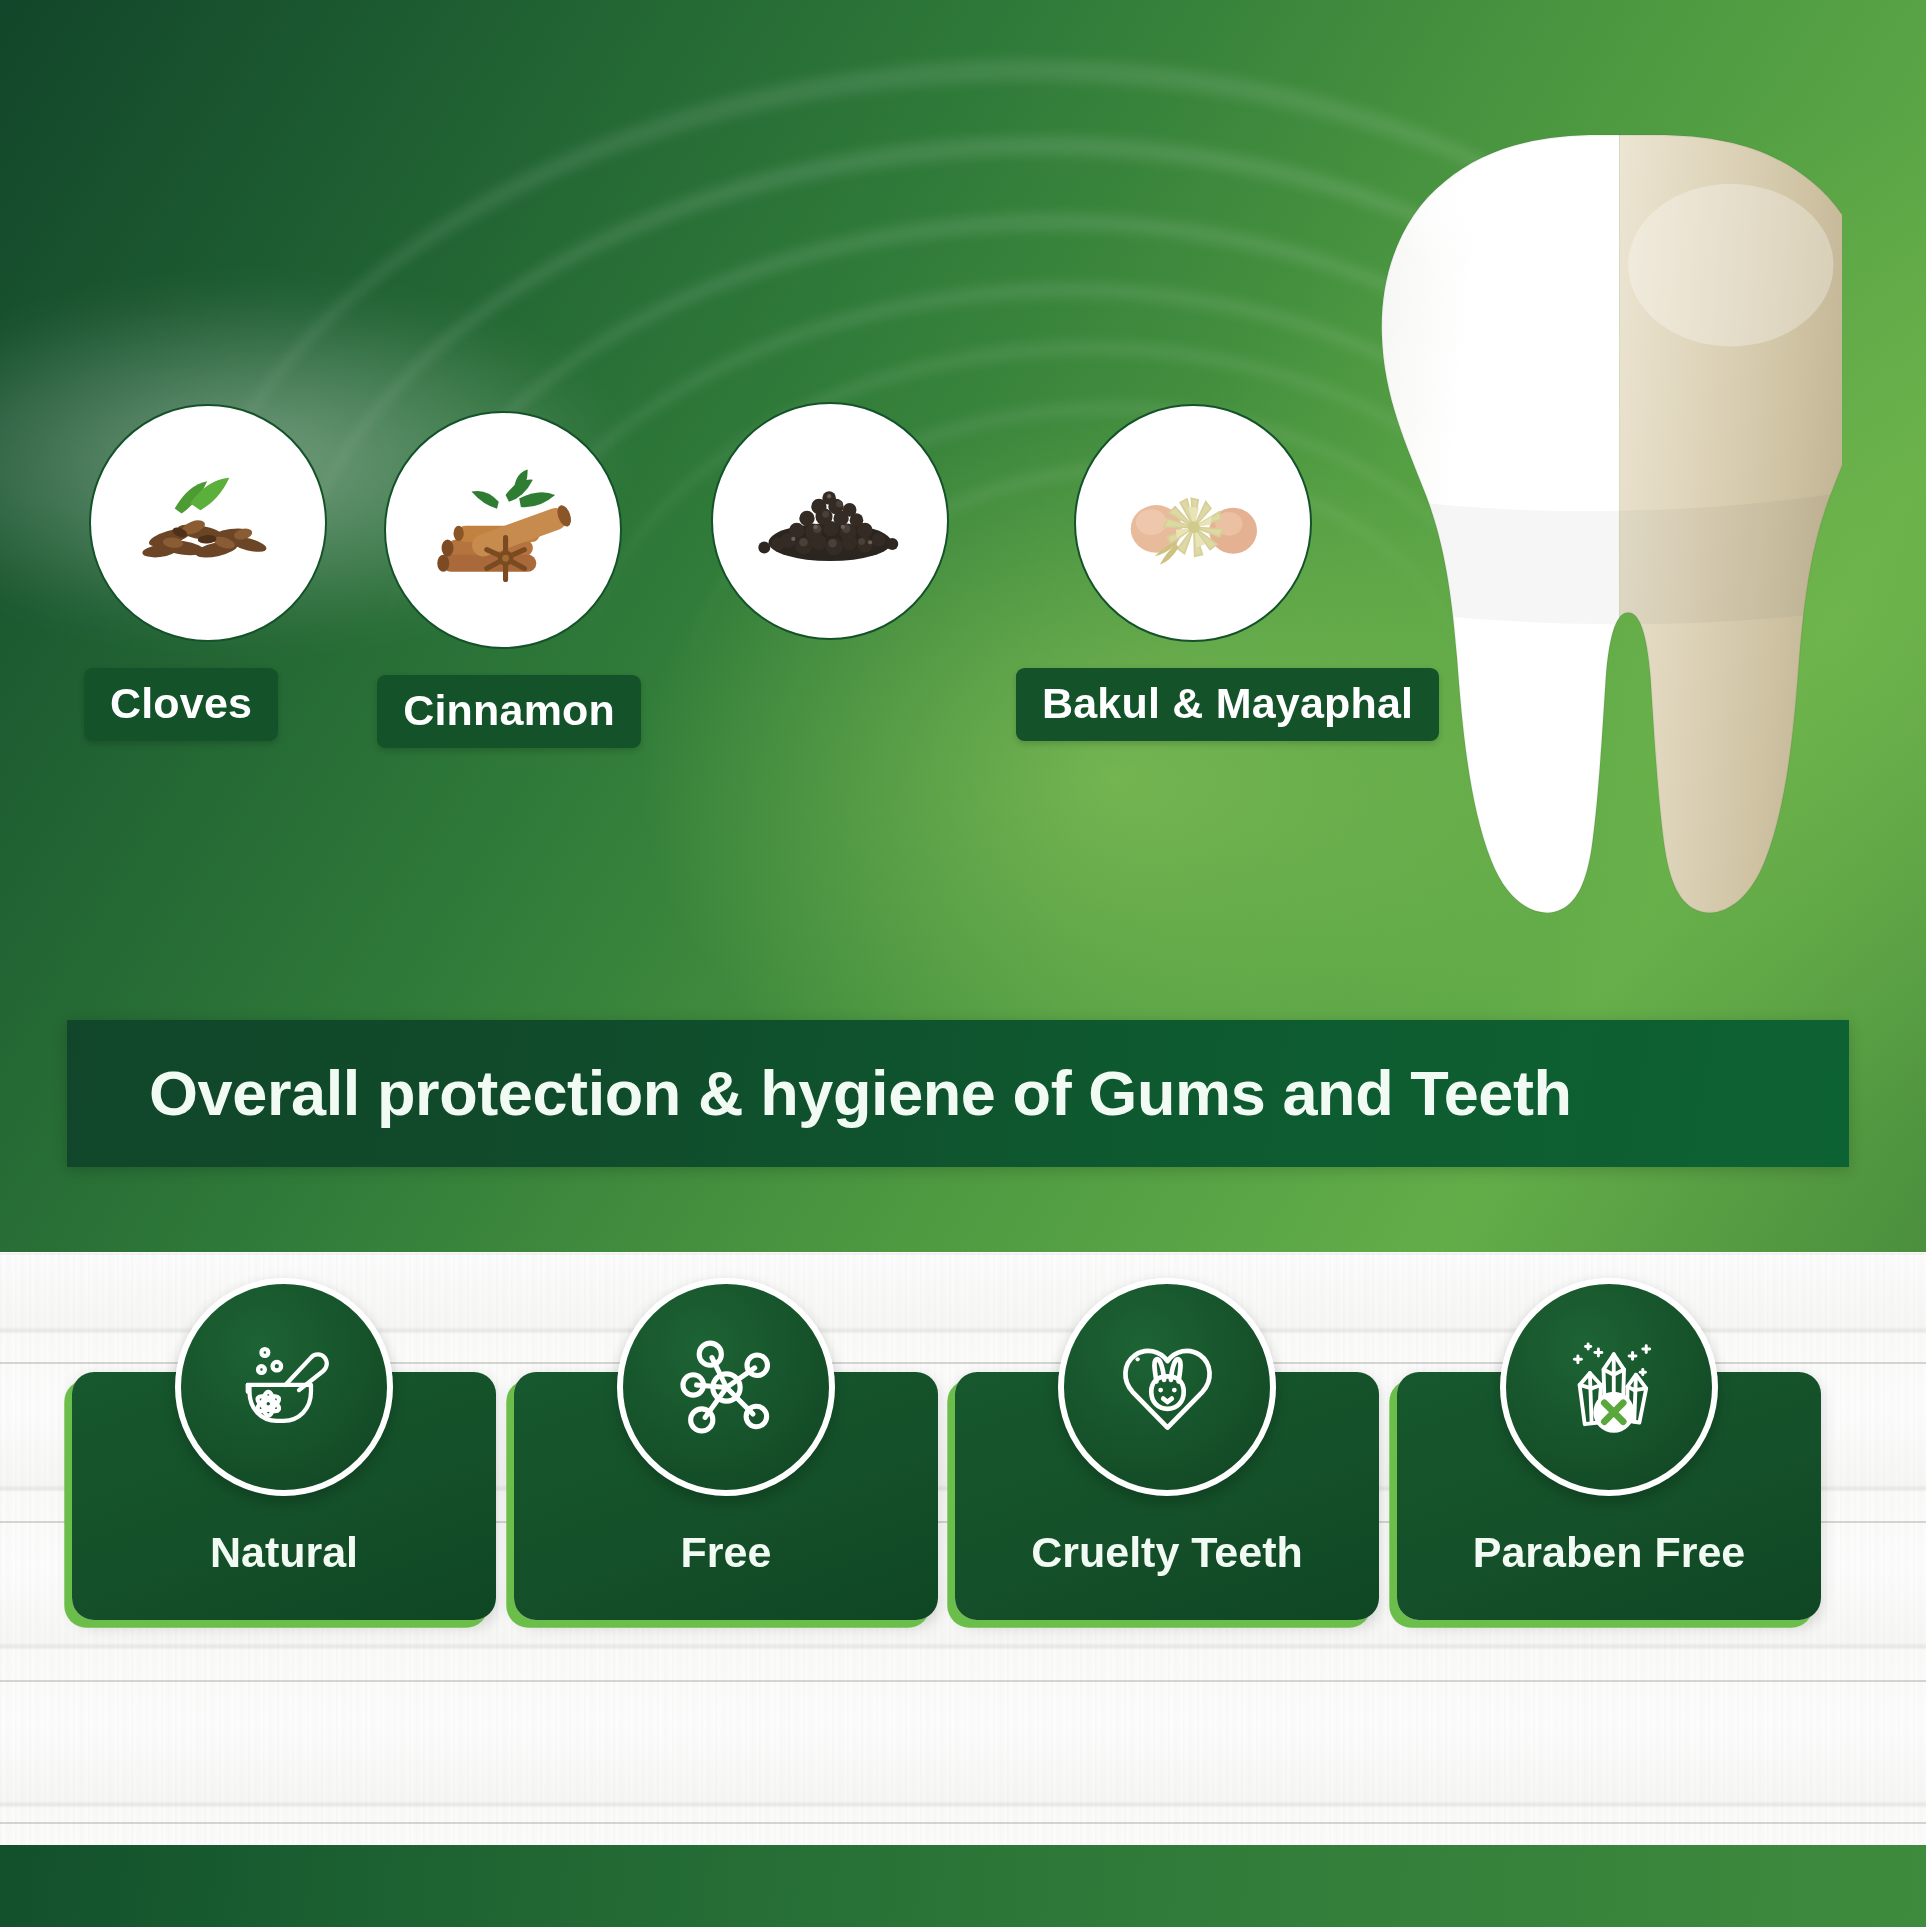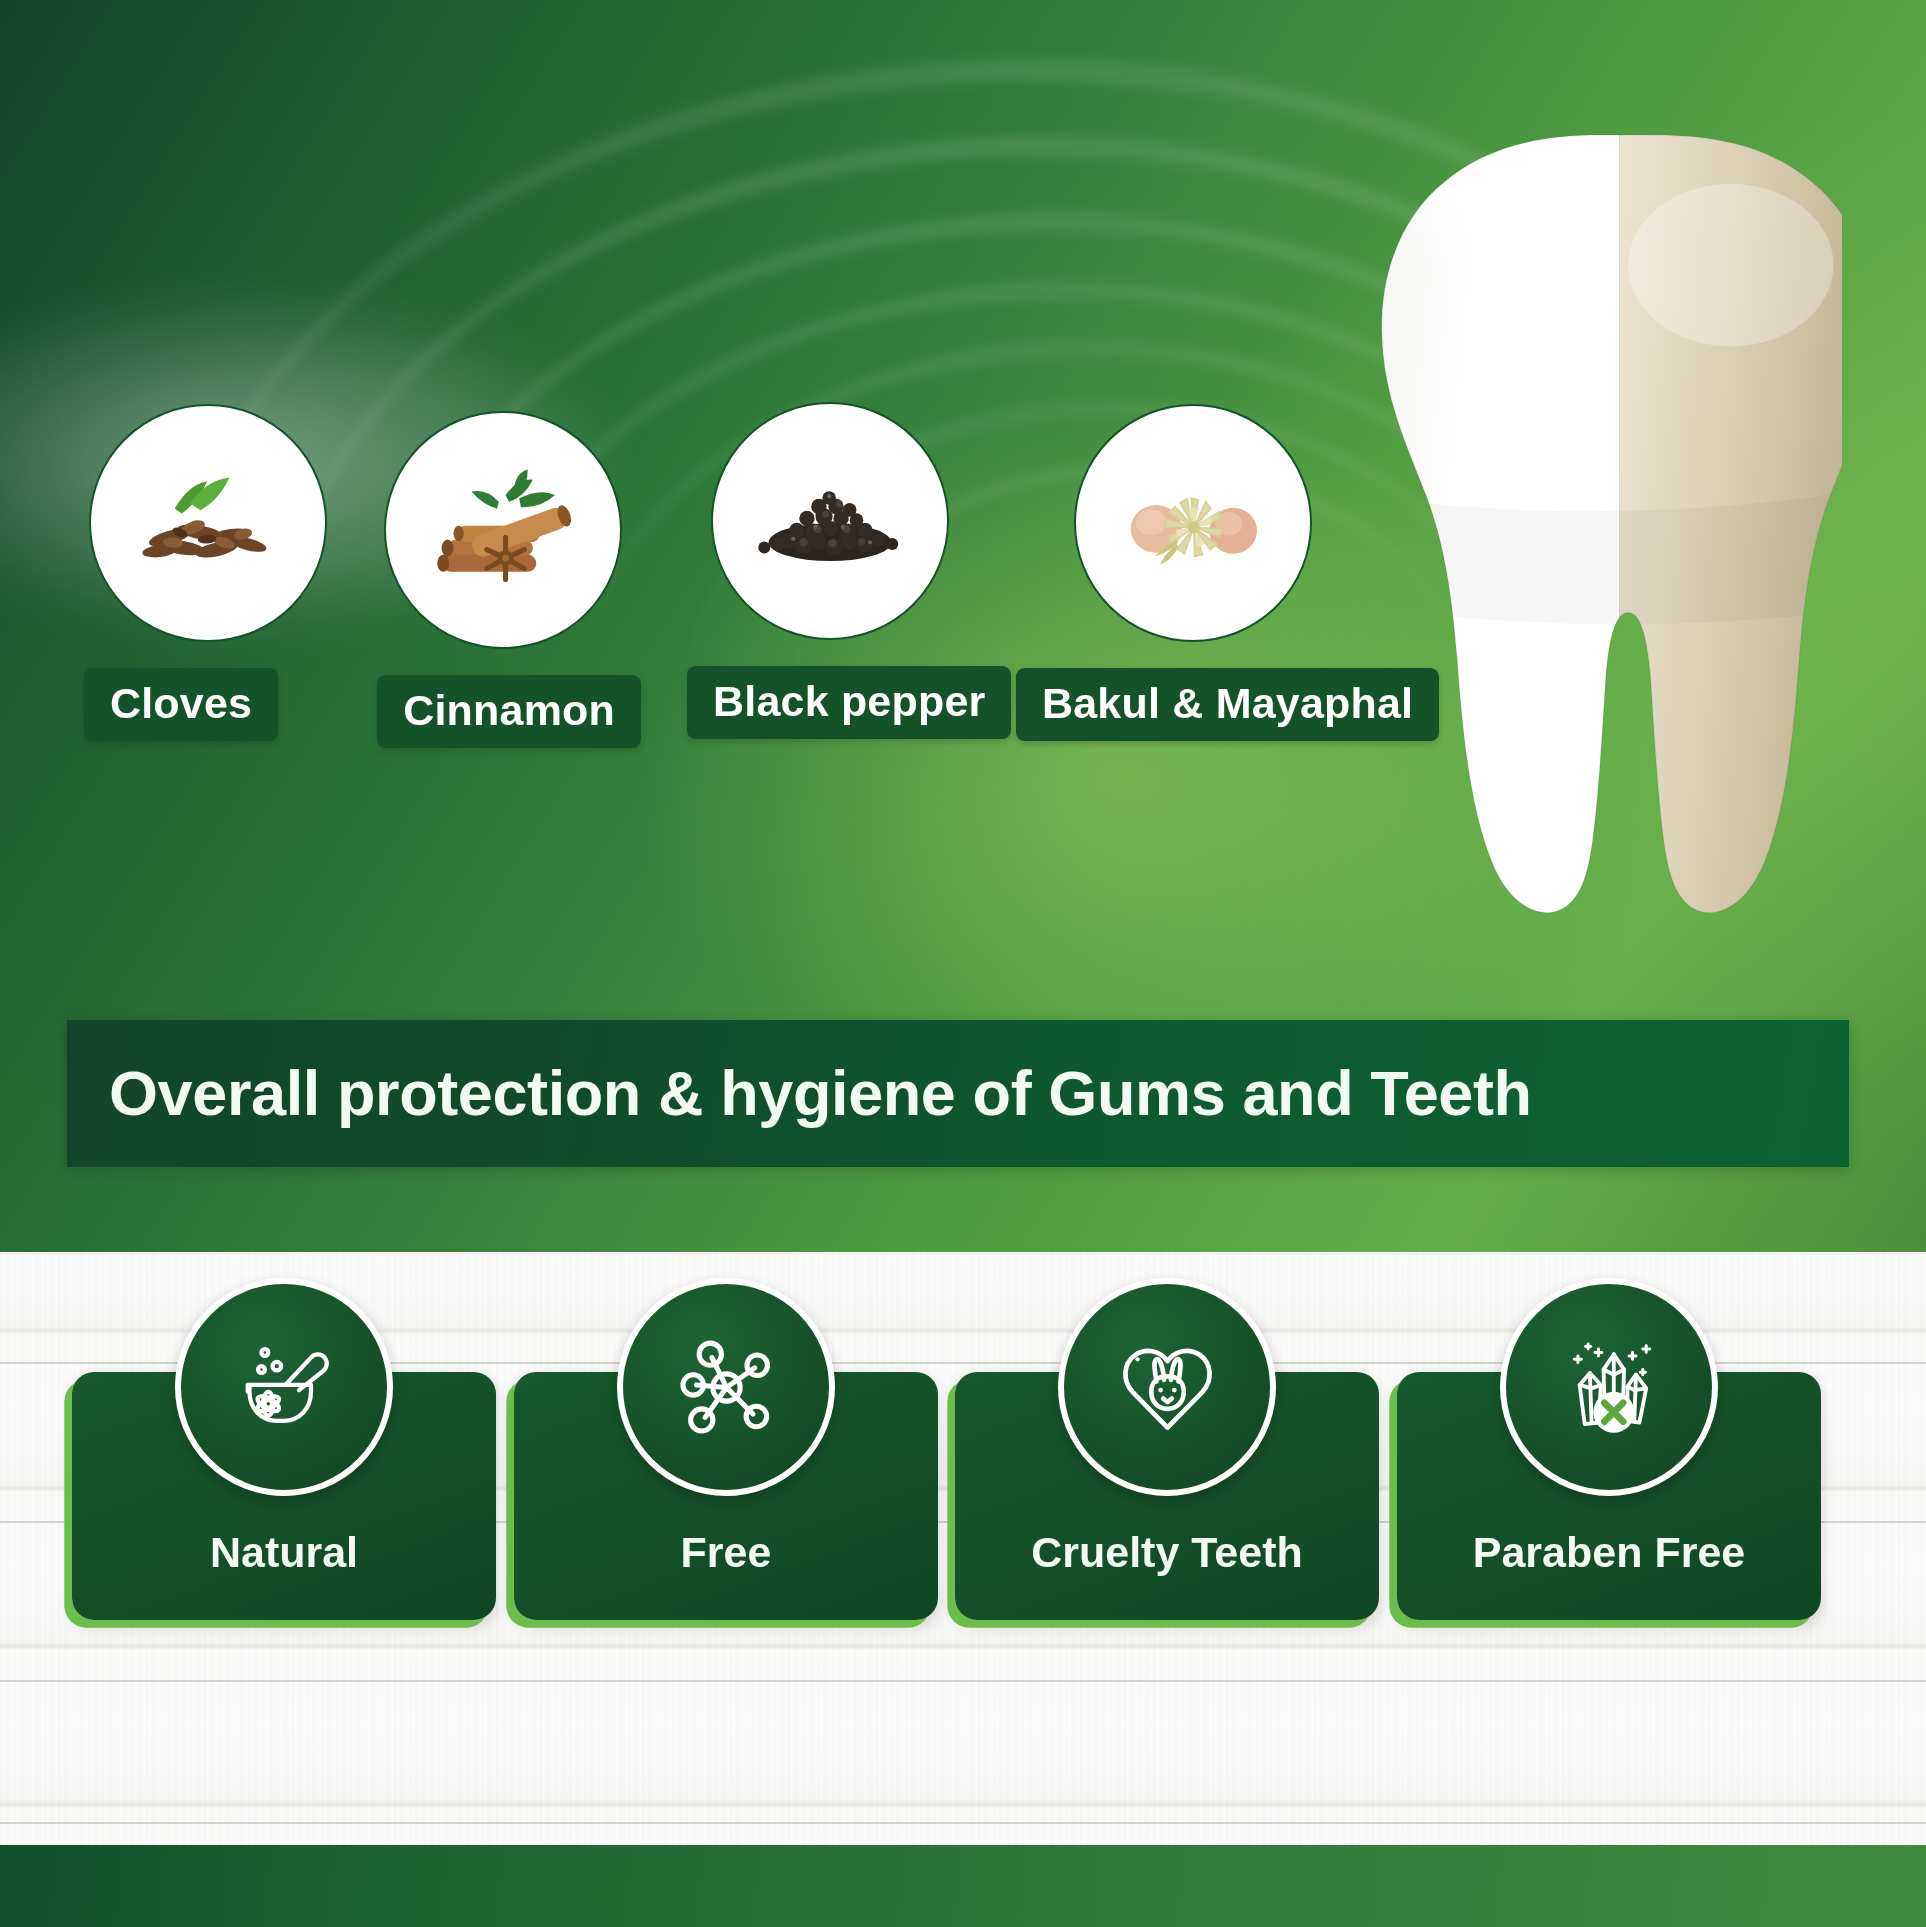--- a/index.html
+++ b/index.html
@@ -58,21 +58,21 @@
 
   
   .headline{
     position:absolute;left:67px;top:1020px;width:1782px;height:147px;
     background:linear-gradient(100deg,#11462a 0%,#104b2b 28%,#0e5a30 62%,#0d6233 100%);
     display:flex;align-items:center;
     box-shadow:0 3.4px 13.7px rgba(0,0,0,.18);
   }
   .headline-text{
     color:#f2fbf3;font-size:63px;font-weight:600;letter-spacing:-0.4px;
-    margin-left:42px;line-height:1;white-space:nowrap;
+    margin-left:82px;line-height:1;white-space:nowrap;
   }
 
   
   .wood{
     position:absolute;left:0;top:1252px;width:1926px;height:593px;
     background:
       linear-gradient(180deg, rgba(0,0,0,.035) 0 1.7px, rgba(0,0,0,0) 1.7px) 0 0.9px/100% 100% no-repeat,
       repeating-linear-gradient(180deg,
         #fdfdfd 0px, #f7f7f6 75px, #ededec 77px, #e9e9e7 79px, #fbfbfa 82px, #fdfdfd 158px),
       repeating-linear-gradient(90deg,
@@ -292,21 +292,20 @@
                 <circle cx="120" cy="82" r="2.5"></circle>
               <circle cx="104" cy="46" r="2.5"></circle>
                 <circle cx="62" cy="96" r="2.5"></circle>
               <circle cx="152" cy="100" r="2.5"></circle>
             </g>
             <circle cx="28" cy="106" r="7" fill="#2e2721"></circle>
             <circle cx="178" cy="102" r="7" fill="#2e2721"></circle>
           </g>
         </svg>
       </div>
-      <div class="ing-label">Black pepper</div>
     </div>
 
     <div class="ing ing3">
       <div class="ing-circle">
         <svg class="ing-img" viewBox="0 0 210 150">
           <ellipse cx="62" cy="82" rx="30" ry="28" fill="#e8bb9c"></ellipse>
           <ellipse cx="56" cy="74" rx="18" ry="15" fill="#f0cbb0" opacity=".8"></ellipse>
           <ellipse cx="152" cy="84" rx="28" ry="27" fill="#e4b293"></ellipse>
           <ellipse cx="147" cy="76" rx="16" ry="14" fill="#eec4a8" opacity=".8"></ellipse>
           <g fill="#ded9a4">

